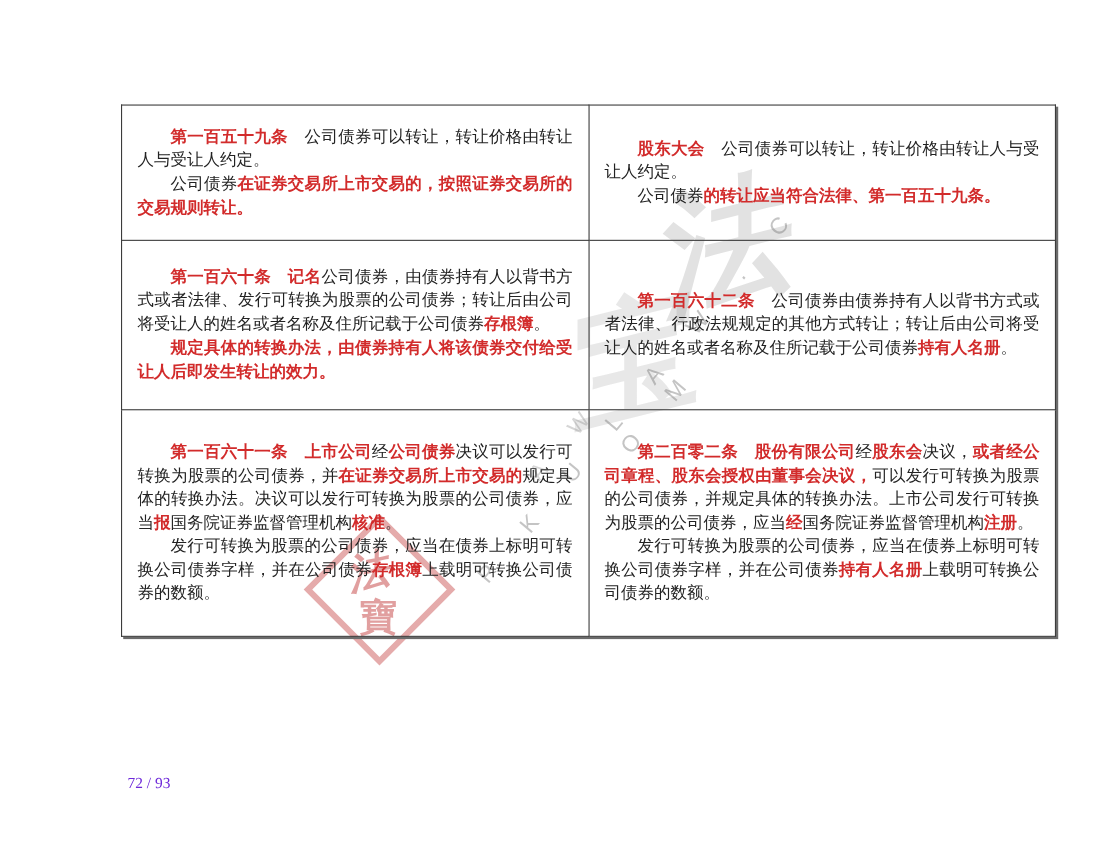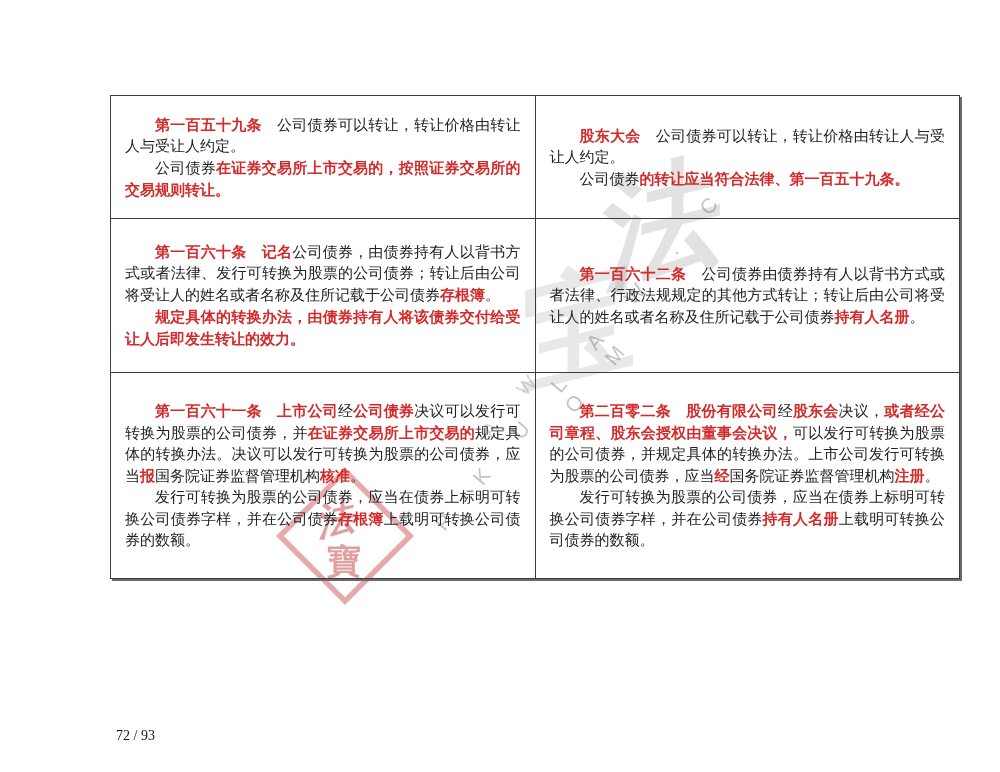--- a/index.html
+++ b/index.html
@@ -42,22 +42,22 @@
   tr:nth-child(3) td{height:205px;}
   tr:nth-child(4) td{height:93px;}
   td p{margin:0;text-indent:2em;}
   .hl{
     color:var(--hl,#d22b2b);font-weight:bold;
     font-family:"Liberation Sans",sans-serif;
   }
   .tx{color:#222222;}
   
   .footer{
-    position:absolute;left:116px;top:728px;z-index:1;
-    font-size:14px;color:#0f172a;font-family:"Liberation Serif",serif;
+    position:absolute;left:116px;top:705px;z-index:1;
+    font-size:14px;color:#6d28d9;font-family:"Liberation Serif",serif;
   }
 </style>
 </head>
 <body>
 
 <div class="page">
 
   <div class="wm">
     <div class="wm-cal wm-cal1">法</div>
     <div class="wm-cal wm-cal2">宝</div>

